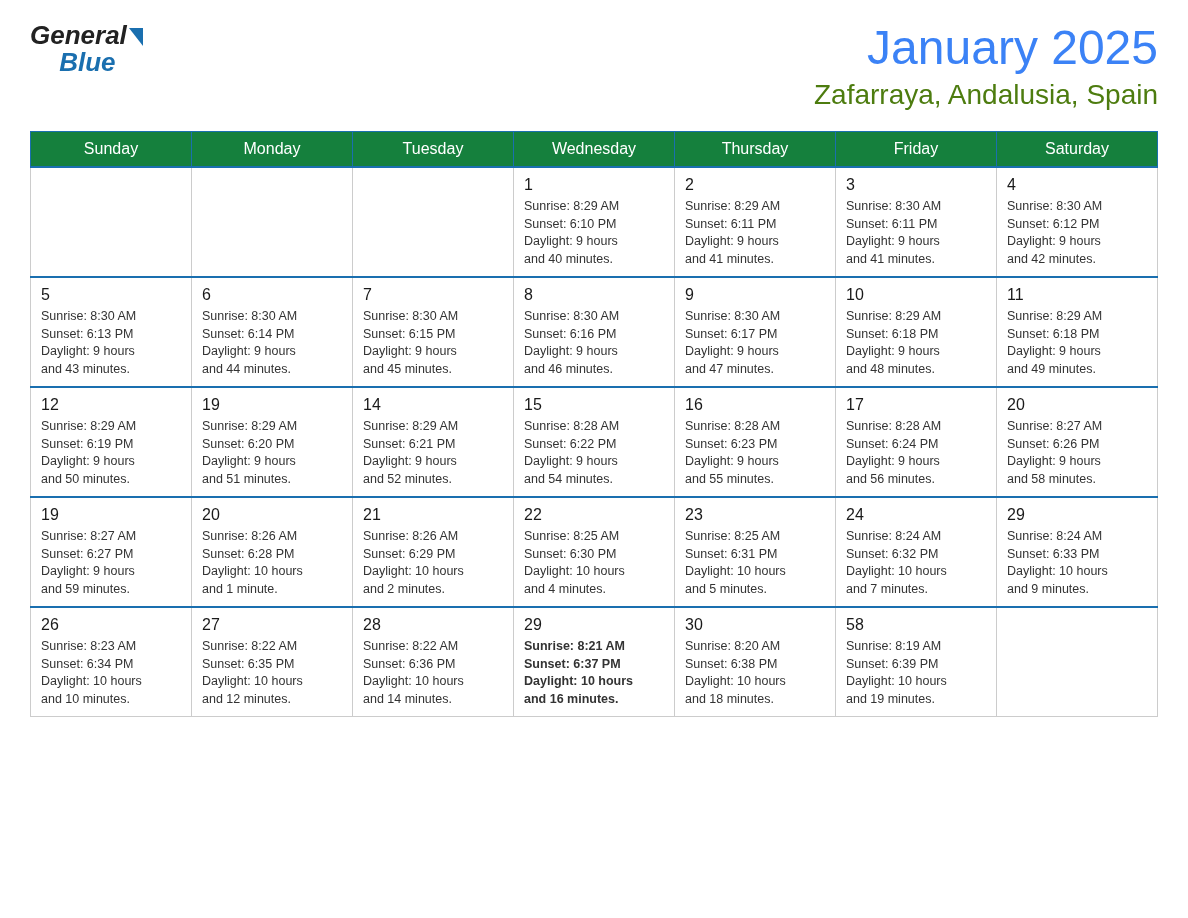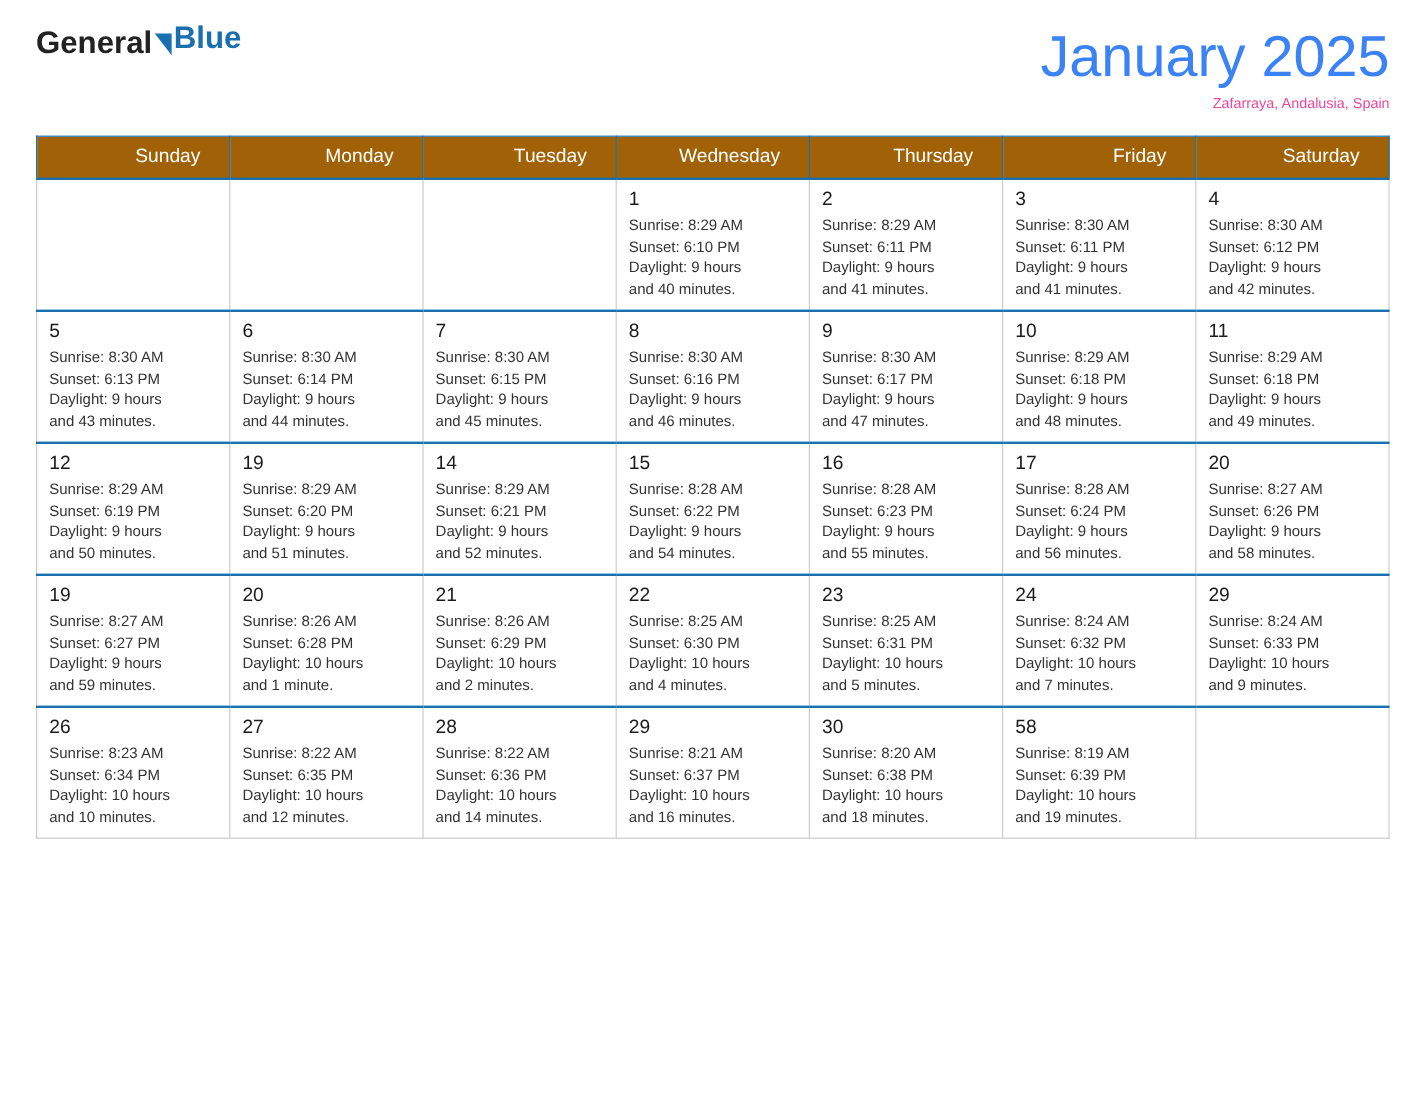--- a/index.html
+++ b/index.html
@@ -11,22 +11,23 @@
       padding: 20px 30px;
     }
     .header {
       display: flex;
       justify-content: space-between;
       align-items: flex-start;
       margin-bottom: 20px;
     }
     .logo {
       display: flex;
-      flex-direction: row;
-      align-items: flex-start;
+      flex-direction: column;
+      align-items: center;
+      font-style: italic;
     }
     .logo-text {
       display: flex;
       align-items: center;
       font-size: 26px;
       font-weight: bold;
       color: #1a1a1a;
     }
     .logo-general { color: #222; }
     .logo-arrow {
@@ -47,33 +48,33 @@
     }
     .title-section {
       text-align: right;
     }
     .calendar-title {
       font-size: 48px;
       font-weight: normal;
       color: #3b82f6;
     }
     .calendar-subtitle {
-      font-size: 12px;
-      color: #ec4899;
+      font-size: 28px;
+      color: #4d7c0f;
       margin-top: 4px;
     }
     .calendar {
       width: 100%;
       border-collapse: collapse;
     }
     .calendar th {
-      background-color: #a16207;
+      background-color: #15803d;
       color: #fff;
-      padding: 8px 24px;
-      text-align: right;
+      padding: 8px 10px;
+      text-align: center;
       font-size: 16px;
       font-weight: normal;
       border: 1px solid #1a6faf;
     }
     .calendar td {
       vertical-align: top;
       padding: 8px 10px;
       border: 1px solid #ccc;
       width: 14.28%;
       min-height: 100px;
@@ -334,21 +335,21 @@
         </td>
         <td>
           <span class="day-number">28</span>
           <div class="day-info" style="white-space: pre-line;">Sunrise: 8:22 AM
 Sunset: 6:36 PM
 Daylight: 10 hours
 and 14 minutes.</div>
         </td>
         <td>
           <span class="day-number">29</span>
-          <div class="day-info" style="white-space: pre-line;">Sunrise: 8:21 AM
+          <div class="day-info" style="white-space: pre-line; font-weight: bold;">Sunrise: 8:21 AM
 Sunset: 6:37 PM
 Daylight: 10 hours
 and 16 minutes.</div>
         </td>
         <td>
           <span class="day-number">30</span>
           <div class="day-info" style="white-space: pre-line;">Sunrise: 8:20 AM
 Sunset: 6:38 PM
 Daylight: 10 hours
 and 18 minutes.</div>

